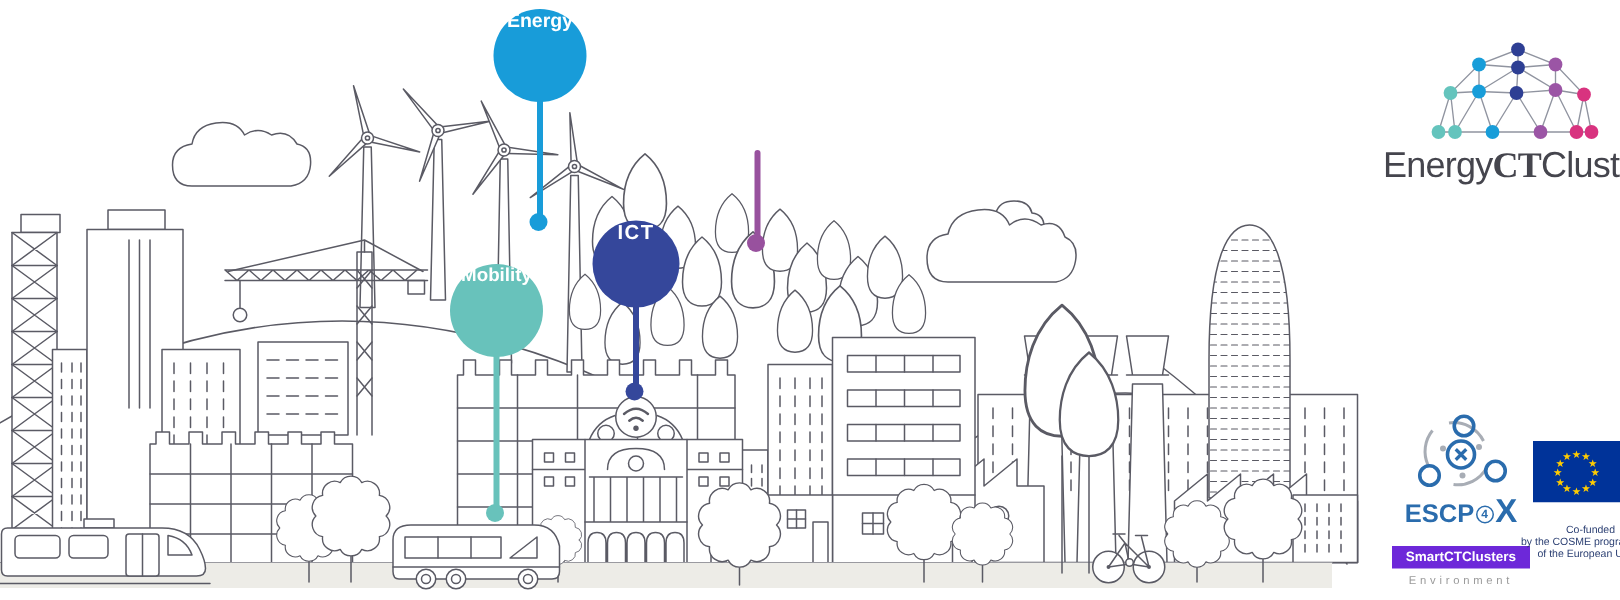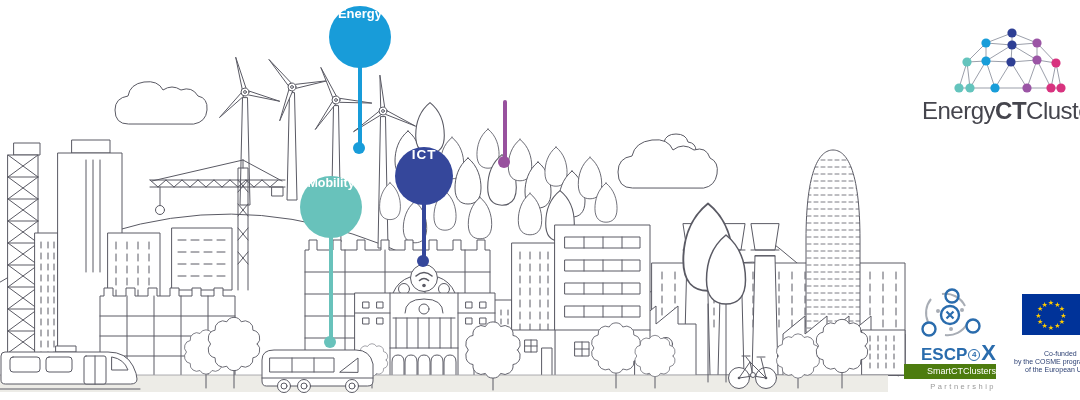--- a/index.html
+++ b/index.html
@@ -23,30 +23,30 @@
          color:#fff;font-weight:bold;z-index:3;}
   .b-energy{left:329px;top:6px;width:62px;height:62px;background:#189cd9;font-size:13px;}
   .b-environment{left:472px;top:42px;width:66px;height:66px;background:#98519e;font-size:11px;}
   .b-ict{left:395px;top:147px;width:58px;height:58px;background:#35479b;font-size:13.5px;letter-spacing:1px;}
   .b-mobility{left:300px;top:176px;width:62px;height:62px;background:#68c2bb;font-size:12.5px;}
 
   
   .brand-dome{position:absolute;left:950px;top:22px;z-index:3;}
   .brand-text{position:absolute;left:922px;top:97px;font-size:24px;color:#45454d;white-space:nowrap;
               letter-spacing:-0.5px;z-index:3;}
-  .brand-text .bold{font-weight:bold;}
+  .brand-text .bold{font-weight:bold;font-family:Liberation Serif, serif;}
 
   
-  .escp{position:absolute;left:904px;top:284px;width:92px;text-align:right;z-index:3;}
+  .escp{position:absolute;left:904px;top:272px;width:92px;text-align:center;z-index:3;padding-left:24px;}
   .escp svg{margin:0 auto;}
   .escp-word{color:#2a6cad;font-weight:bold;font-size:17px;line-height:18px;white-space:nowrap;}
   .escp-four{display:inline-flex;width:10px;height:10px;border:1.5px solid #2a6cad;border-radius:50%;
              font-size:8px;align-items:center;justify-content:center;vertical-align:3px;margin:0 1px;}
   .escp-x{font-size:22px;}
-  .escp-banner{background:#4d7c0f;color:#fff;font-size:9px;font-weight:normal;padding:2px 0 3px;margin-top:0;}
+  .escp-banner{background:#6d28d9;color:#fff;font-size:9px;font-weight:bold;padding:2px 0 3px;margin-top:12px;}
   .escp-sub{color:#9a9a9a;font-size:7.5px;letter-spacing:2.5px;margin-top:3px;}
 
   
   .eu-flag{position:absolute;left:1022px;top:294px;z-index:3;}
   .eu-line{position:absolute;font-size:7px;line-height:8px;color:#2b3f72;white-space:nowrap;z-index:3;}
   .eu-l1{left:1044px;top:350px;}
   .eu-l2{left:1014px;top:358px;}
   .eu-l3{left:1025px;top:366px;}
 </style>
 </head>
@@ -351,21 +351,21 @@
         <circle cx="33" cy="45" r="2" fill="#a8adb5" stroke="none"></circle>
         <circle cx="34" cy="12" r="6.5" stroke="#2a6cad" stroke-width="2.4"></circle>
         <circle cx="11" cy="45" r="6.5" stroke="#2a6cad" stroke-width="2.4"></circle>
         <circle cx="55" cy="42" r="6.5" stroke="#2a6cad" stroke-width="2.4"></circle>
         <circle cx="32" cy="31" r="9" stroke="#2a6cad" stroke-width="2.4"></circle>
         <path stroke="#2a6cad" stroke-width="2.2" d="M28.5 27.5 L35.5 34.5 M35.5 27.5 L28.5 34.5"></path>
       </g>
     </svg>
     <div class="escp-word"><span>ESCP</span><span class="escp-four">4</span><span class="escp-x">X</span></div>
     <div class="escp-banner">SmartCTClusters</div>
-    <div class="escp-sub">Partnership</div>
+    <div class="escp-sub">Environment</div>
   </div>
 
   <div class="eu-flag">
     <svg width="58" height="41" viewBox="0 0 58 41">
       <rect x="0" y="0" width="58" height="41" fill="#003399"></rect>
       <g fill="#ffcc00" font-family="'DejaVu Sans', sans-serif" font-size="7" text-anchor="middle">
         <text x="29" y="11">★</text>
           <text x="35.3" y="12.7">★</text>
           <text x="39.8" y="17.3">★</text>
         <text x="41.5" y="23.5">★</text>

